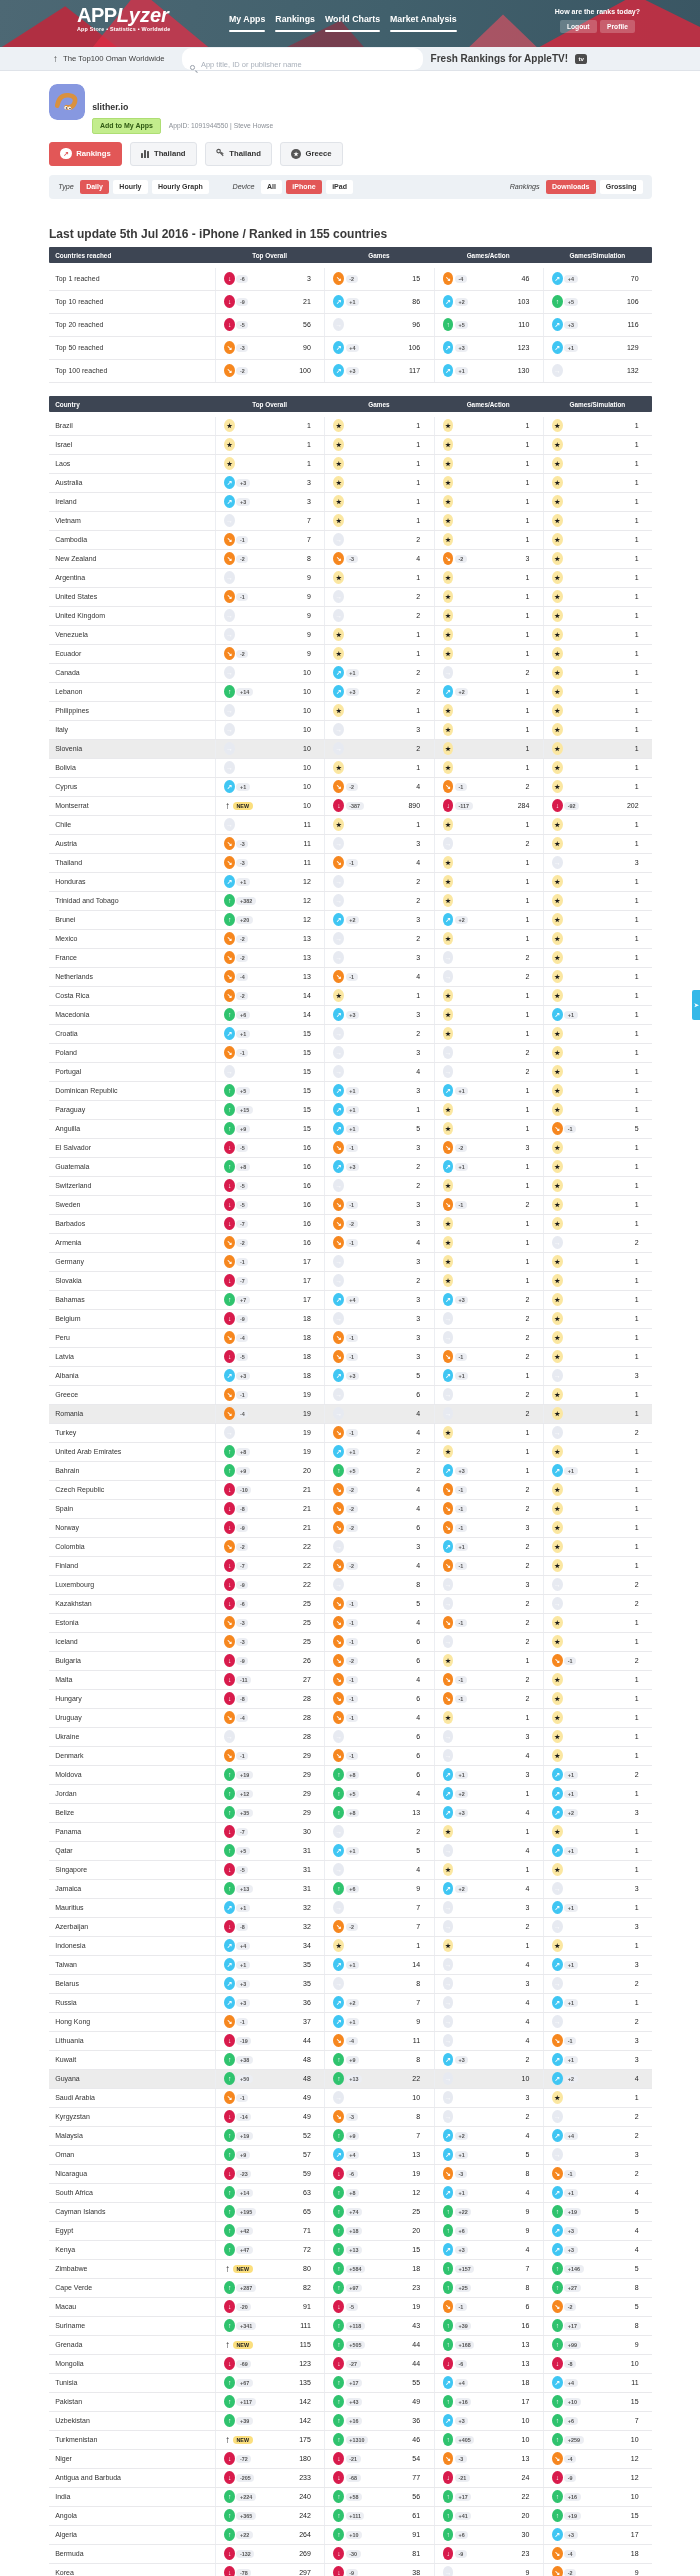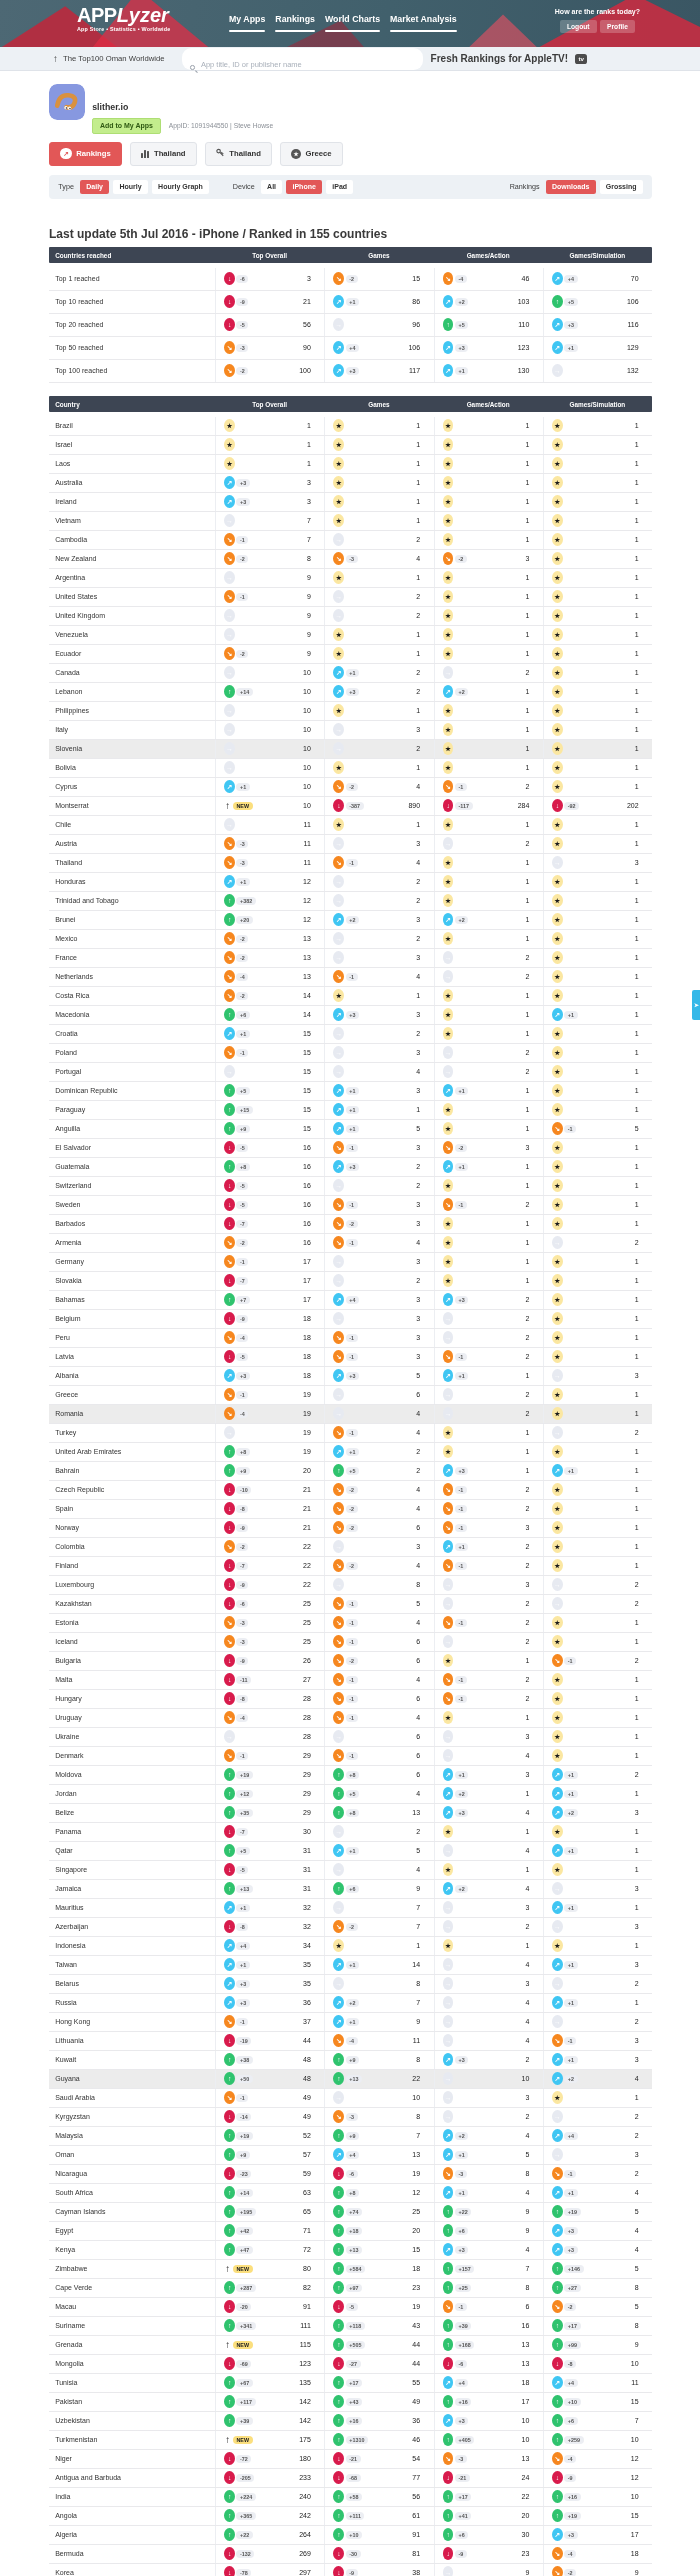--- a/index.html
+++ b/index.html
@@ -50,21 +50,21 @@
   .tabs{display:flex;gap:7.7px;margin-top:8.2px;}
   .tabbtn{display:flex;align-items:center;gap:4.6px;border-radius:3.1px;padding:5.2px 10.3px;font-size:7.7px;font-weight:bold;cursor:pointer;border:0.5px solid #e0e3e8;background:#f4f5f7;color:#333;font-family:inherit;}
   .tabbtn.active{background:#e25757;border-color:#e25757;color:#fff;}
   .ticon-circle{width:11.3px;height:11.3px;border-radius:50%;background:#fff;color:#e25757;display:flex;align-items:center;justify-content:center;font-weight:900;font-size:6.7px;}
   .bars{display:flex;align-items:flex-end;gap:1px;height:7.7px;}
   .bars i{width:2.1px;background:#555;display:block;border-radius:0.5px;}
   .starcircle{width:9.8px;height:9.8px;border-radius:50%;background:#555;color:#fff;display:flex;align-items:center;justify-content:center;font-size:5.7px;}
 
   
   .filterbar{margin-top:9.3px;background:#edf1f5;border-radius:4.1px;height:24px;display:flex;align-items:center;padding:0 9.3px;gap:4.1px;}
-  .flabel{font-size:7.2px;color:#3c3c3c;margin-right:2.1px;}
+  .flabel{font-size:7.2px;color:#3c3c3c;margin-right:2.1px;font-style:italic;}
   .fgap{width:15.5px;}
   .fbtn{border:none;background:#fff;color:#333;font-size:7px;font-weight:bold;border-radius:2.1px;padding:3.1px 6.2px;cursor:pointer;font-family:inherit;}
   .fbtn.active{background:#e25757;color:#fff;}
   .push{margin-left:auto;}
 
   .lastupdate{margin-top:28px;font-size:12px;font-weight:bold;color:#3a3a3a;}
 
   
   .thead{display:flex;background:#3d4553;border-radius:1px;height:16px;align-items:center;margin-top:6.2px;}
   .thead .c0{width:166px;padding-left:6.2px;color:#fff;font-size:6.4px;font-weight:bold;}

